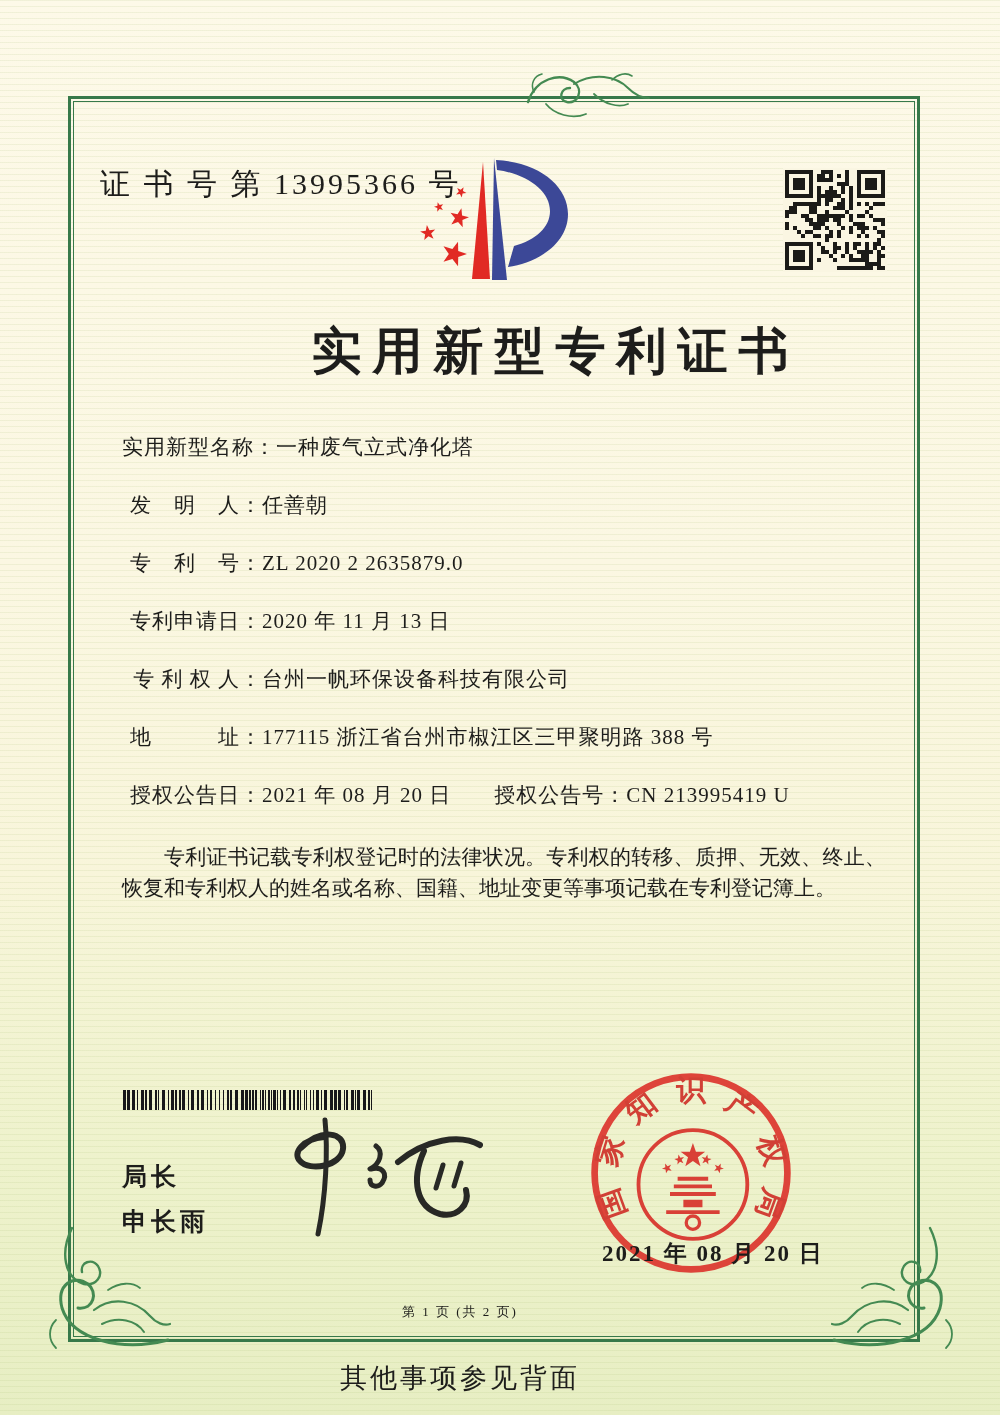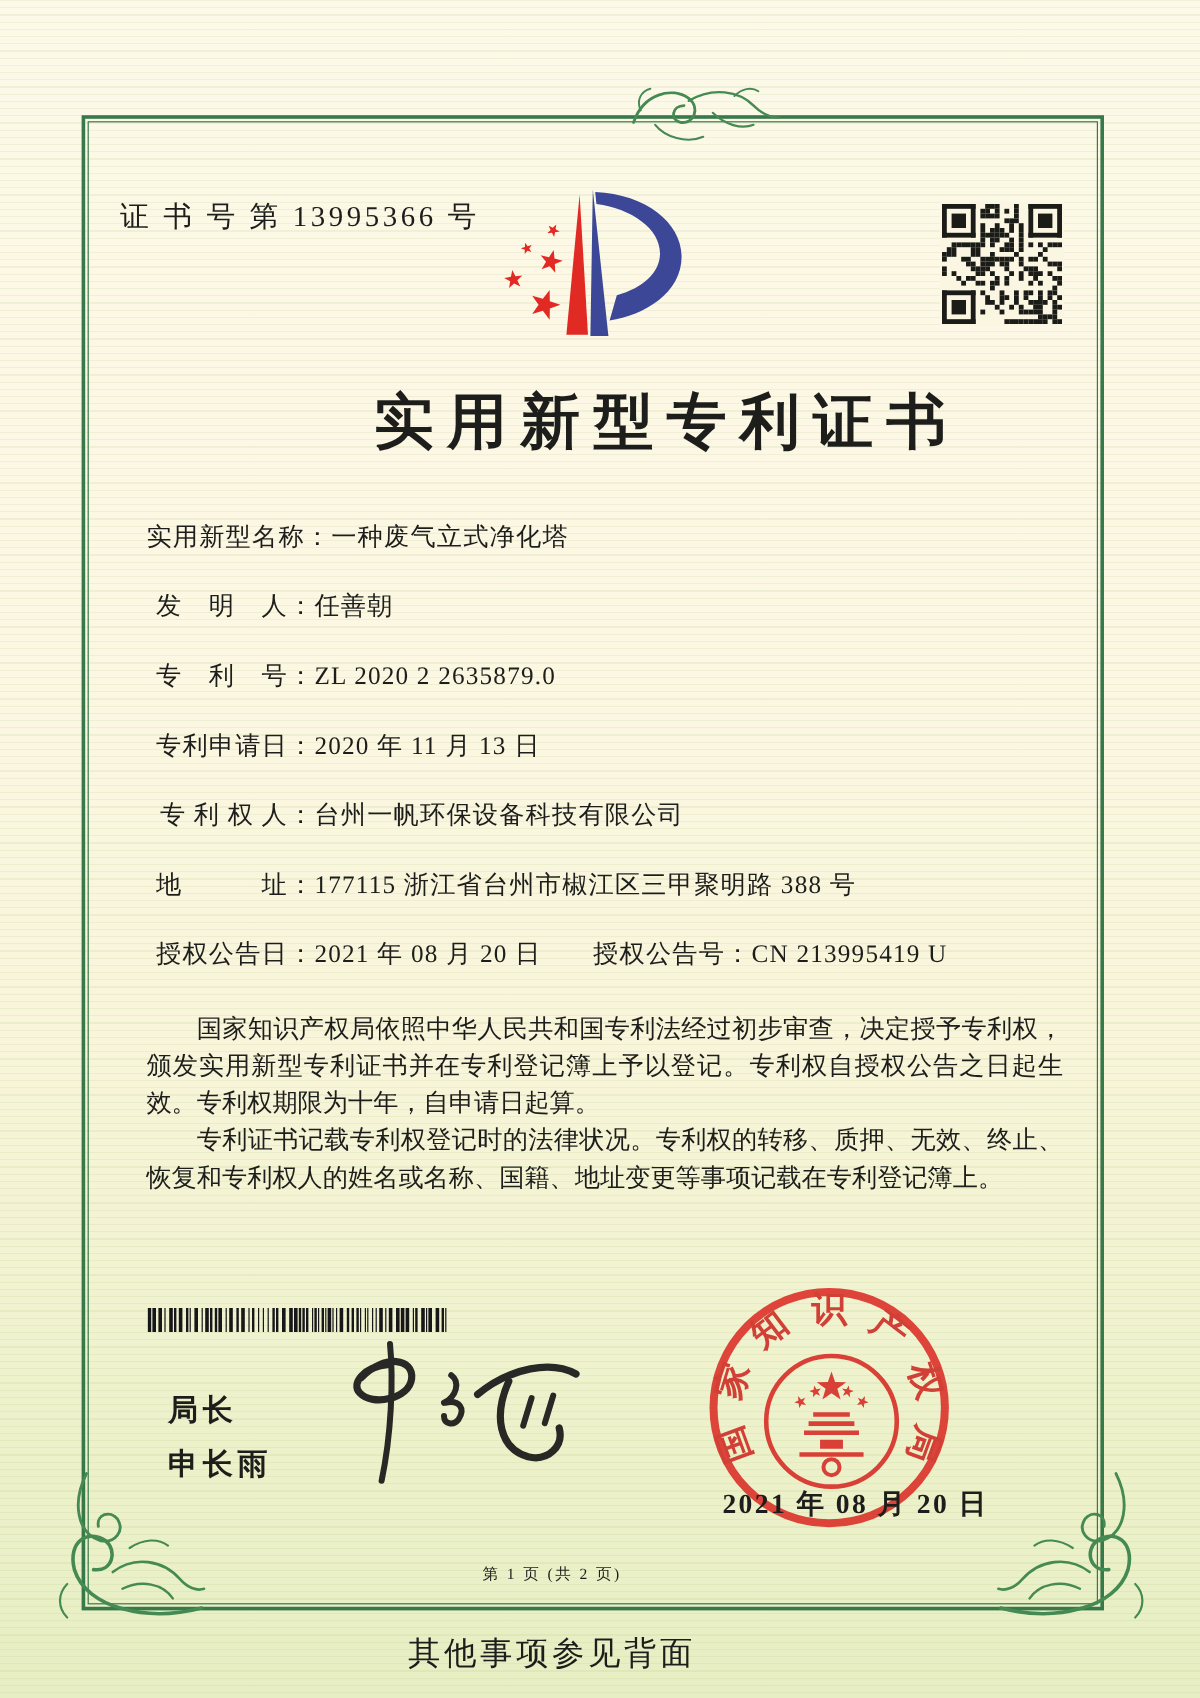--- a/index.html
+++ b/index.html
@@ -23,34 +23,34 @@
   #border{
     left:68px;top:96px;width:846px;height:1240px;
     border:3px solid #37794a;z-index:2;
   }
   #border::after{
     content:"";position:absolute;inset:2px;border:1px solid #37794a;
   }
   .ornament{z-index:3;}
   
   .content{z-index:4;}
-  #cert-number{left:100px;top:164px;font-size:24px;letter-spacing:3px;}
+  #cert-number{left:100px;top:164px;font-size:30px;letter-spacing:3px;}
   #logo{left:415px;top:154px;}
   #qr{left:783px;top:168px;}
   #title{left:68px;top:318px;width:975px;text-align:center;
     font-size:50px;font-weight:bold;letter-spacing:11px;}
   #fields{left:122px;top:436px;width:776px;font-size:21px;letter-spacing:1px;}
   .frow{margin-bottom:36px;line-height:22px;white-space:nowrap;}
   .flabel{display:inline-block;min-width:140px;text-align:right;}
   .grant-pair{display:inline-block;width:366px;}
   #paragraphs{left:122px;top:842px;width:764px;font-size:21px;line-height:31px;text-align:justify;}
   #paragraphs p{margin:0;text-indent:2em;}
   #barcode{left:123px;top:1090px;}
   #signature{left:246px;top:1108px;}
-  #director{left:140px;top:1154px;font-family:Liberation Mono, monospace;
+  #director{left:122px;top:1154px;font-family:Liberation Sans, sans-serif;
     font-weight:bold;font-size:25px;line-height:45px;letter-spacing:4px;}
   #seal{left:586px;top:1068px;opacity:.94;}
   #seal-date{left:602px;top:1238px;font-size:23px;letter-spacing:2px;font-weight:bold;}
   #footer-page{left:20px;top:1303px;width:880px;text-align:center;font-size:13px;letter-spacing:2px;}
   #back-note{left:20px;top:1360px;width:880px;text-align:center;font-size:27px;letter-spacing:3px;}
   .green-stroke{stroke:#448a52;fill:none;stroke-linecap:round;}
 </style>
 </head>
 <body>
 
@@ -345,21 +345,20 @@
       <span class="grant-pair">
         <span class="flabel">授权公告日：</span><span>2021 年 08 月 20 日</span>
       </span>
       <span>
         <span>授权公告号：</span><span>CN 213995419 U</span>
       </span>
     </div>
   </div>
 
   <div id="paragraphs" class="abs content">
-    <p>国家知识产权局依照中华人民共和国专利法经过初步审查，决定授予专利权，颁发实用新型专利证书并在专利登记簿上予以登记。专利权自授权公告之日起生效。专利权期限为十年，自申请日起算。</p>
     <p>专利证书记载专利权登记时的法律状况。专利权的转移、质押、无效、终止、恢复和专利权人的姓名或名称、国籍、地址变更等事项记载在专利登记簿上。</p>
   </div>
 
   <svg id="barcode" class="abs content" width="252" height="20" viewBox="0 0 252 20">
     <g id="barcode-bars" fill="#17171a">
         <rect x="0" y="0" width="3" height="20"></rect>
         <rect x="4" y="0" width="3" height="20"></rect>
         <rect x="9" y="0" width="3" height="20"></rect>
         <rect x="14" y="0" width="1" height="20"></rect>
         <rect x="18" y="0" width="3" height="20"></rect>

